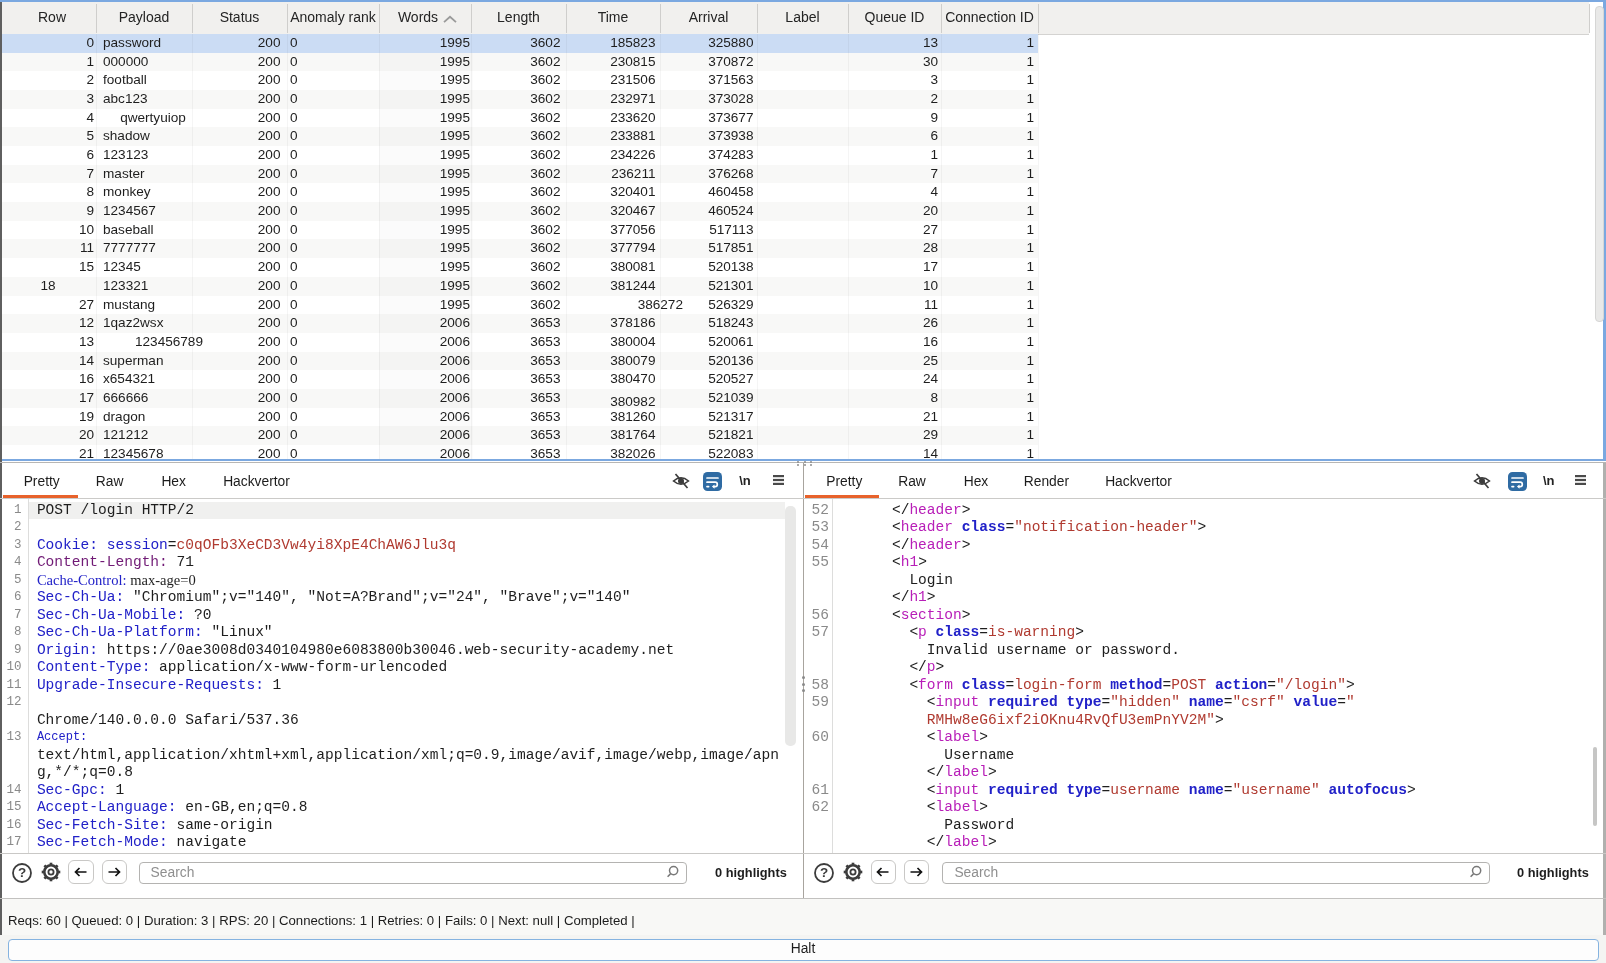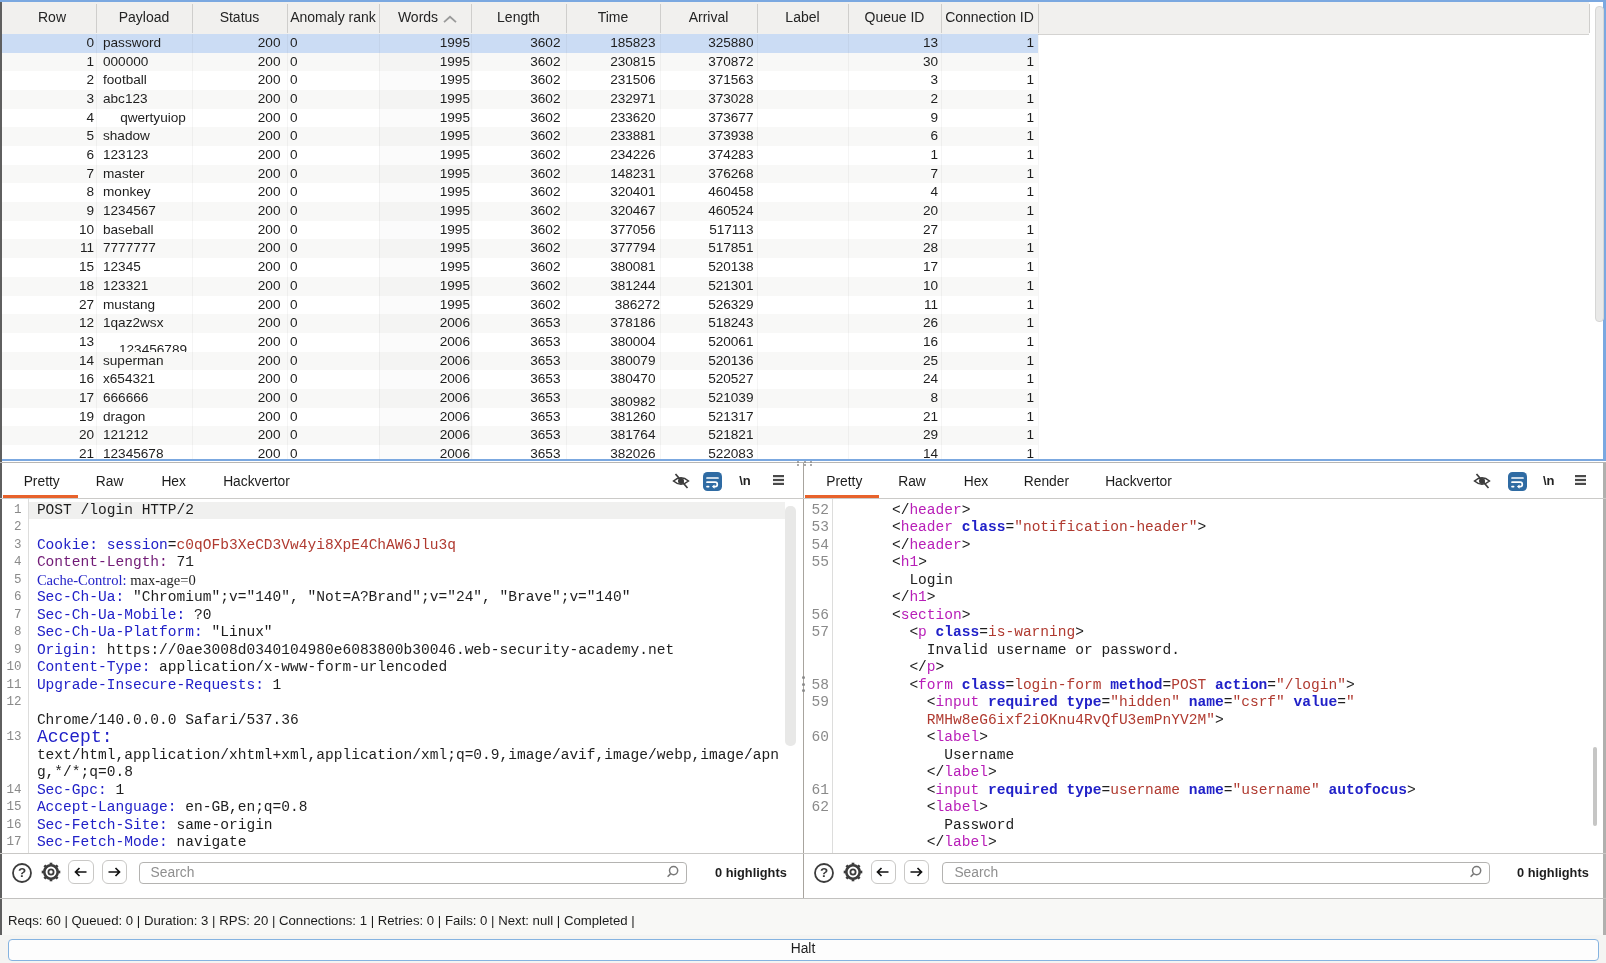--- a/index.html
+++ b/index.html
@@ -128,21 +128,21 @@
 <div style="position:absolute;left:932px;top:0;width:100px;height:18.68px;line-height:18.68px;text-align:right;white-space:nowrap">1</div>
 </div>
 <div style="position:absolute;left:2px;top:130.76px;width:1036px;height:18.68px;background:#f8f8f7;font-size:13.6px;color:#1e1e1e">
 <div style="position:absolute;left:377px;top:0;width:94px;height:18.68px;background:rgba(0,0,0,0.016)"></div>
 <div style="position:absolute;left:0px;top:0;width:92px;height:18.68px;line-height:18.68px;text-align:right;white-space:nowrap">7</div>
 <div style="position:absolute;left:101px;top:0;width:100px;height:18.68px;line-height:18.68px;text-align:left;white-space:nowrap">master</div>
 <div style="position:absolute;left:180px;top:0;width:98.5px;height:18.68px;line-height:18.68px;text-align:right;white-space:nowrap">200</div>
 <div style="position:absolute;left:288px;top:0;width:60px;height:18.68px;line-height:18.68px;text-align:left;white-space:nowrap">0</div>
 <div style="position:absolute;left:368px;top:0;width:100px;height:18.68px;line-height:18.68px;text-align:right;white-space:nowrap">1995</div>
 <div style="position:absolute;left:458.5px;top:0;width:100px;height:18.68px;line-height:18.68px;text-align:right;white-space:nowrap">3602</div>
-<div style="position:absolute;left:553.5px;top:0;width:100px;height:18.68px;line-height:18.68px;text-align:right;white-space:nowrap">148231</div>
+<div style="position:absolute;left:553.5px;top:0;width:100px;height:18.68px;line-height:18.68px;text-align:right;white-space:nowrap">236211</div>
 <div style="position:absolute;left:651.5px;top:0;width:100px;height:18.68px;line-height:18.68px;text-align:right;white-space:nowrap">376268</div>
 <div style="position:absolute;left:836px;top:0;width:100px;height:18.68px;line-height:18.68px;text-align:right;white-space:nowrap">7</div>
 <div style="position:absolute;left:932px;top:0;width:100px;height:18.68px;line-height:18.68px;text-align:right;white-space:nowrap">1</div>
 </div>
 <div style="position:absolute;left:2px;top:149.44px;width:1036px;height:18.68px;background:#ffffff;font-size:13.6px;color:#1e1e1e">
 <div style="position:absolute;left:377px;top:0;width:94px;height:18.68px;background:rgba(0,0,0,0.016)"></div>
 <div style="position:absolute;left:0px;top:0;width:92px;height:18.68px;line-height:18.68px;text-align:right;white-space:nowrap">8</div>
 <div style="position:absolute;left:101px;top:0;width:100px;height:18.68px;line-height:18.68px;text-align:left;white-space:nowrap">monkey</div>
 <div style="position:absolute;left:180px;top:0;width:98.5px;height:18.68px;line-height:18.68px;text-align:right;white-space:nowrap">200</div>
 <div style="position:absolute;left:288px;top:0;width:60px;height:18.68px;line-height:18.68px;text-align:left;white-space:nowrap">0</div>
@@ -200,61 +200,61 @@
 <div style="position:absolute;left:288px;top:0;width:60px;height:18.68px;line-height:18.68px;text-align:left;white-space:nowrap">0</div>
 <div style="position:absolute;left:368px;top:0;width:100px;height:18.68px;line-height:18.68px;text-align:right;white-space:nowrap">1995</div>
 <div style="position:absolute;left:458.5px;top:0;width:100px;height:18.68px;line-height:18.68px;text-align:right;white-space:nowrap">3602</div>
 <div style="position:absolute;left:553.5px;top:0;width:100px;height:18.68px;line-height:18.68px;text-align:right;white-space:nowrap">380081</div>
 <div style="position:absolute;left:651.5px;top:0;width:100px;height:18.68px;line-height:18.68px;text-align:right;white-space:nowrap">520138</div>
 <div style="position:absolute;left:836px;top:0;width:100px;height:18.68px;line-height:18.68px;text-align:right;white-space:nowrap">17</div>
 <div style="position:absolute;left:932px;top:0;width:100px;height:18.68px;line-height:18.68px;text-align:right;white-space:nowrap">1</div>
 </div>
 <div style="position:absolute;left:2px;top:242.84px;width:1036px;height:18.68px;background:#f8f8f7;font-size:13.6px;color:#1e1e1e">
 <div style="position:absolute;left:377px;top:0;width:94px;height:18.68px;background:rgba(0,0,0,0.016)"></div>
-<div style="position:absolute;left:0px;top:0;width:92px;height:18.68px;line-height:18.68px;text-align:right;white-space:nowrap">18</div>
+<div style="position:absolute;left:0px;top:0;width:92px;height:18.68px;line-height:18.68px;text-align:center;white-space:nowrap">18</div>
 <div style="position:absolute;left:101px;top:0;width:100px;height:18.68px;line-height:18.68px;text-align:left;white-space:nowrap">123321</div>
 <div style="position:absolute;left:180px;top:0;width:98.5px;height:18.68px;line-height:18.68px;text-align:right;white-space:nowrap">200</div>
 <div style="position:absolute;left:288px;top:0;width:60px;height:18.68px;line-height:18.68px;text-align:left;white-space:nowrap">0</div>
 <div style="position:absolute;left:368px;top:0;width:100px;height:18.68px;line-height:18.68px;text-align:right;white-space:nowrap">1995</div>
 <div style="position:absolute;left:458.5px;top:0;width:100px;height:18.68px;line-height:18.68px;text-align:right;white-space:nowrap">3602</div>
 <div style="position:absolute;left:553.5px;top:0;width:100px;height:18.68px;line-height:18.68px;text-align:right;white-space:nowrap">381244</div>
 <div style="position:absolute;left:651.5px;top:0;width:100px;height:18.68px;line-height:18.68px;text-align:right;white-space:nowrap">521301</div>
 <div style="position:absolute;left:836px;top:0;width:100px;height:18.68px;line-height:18.68px;text-align:right;white-space:nowrap">10</div>
 <div style="position:absolute;left:932px;top:0;width:100px;height:18.68px;line-height:18.68px;text-align:right;white-space:nowrap">1</div>
 </div>
 <div style="position:absolute;left:2px;top:261.52px;width:1036px;height:18.68px;background:#ffffff;font-size:13.6px;color:#1e1e1e">
 <div style="position:absolute;left:377px;top:0;width:94px;height:18.68px;background:rgba(0,0,0,0.016)"></div>
 <div style="position:absolute;left:0px;top:0;width:92px;height:18.68px;line-height:18.68px;text-align:right;white-space:nowrap">27</div>
 <div style="position:absolute;left:101px;top:0;width:100px;height:18.68px;line-height:18.68px;text-align:left;white-space:nowrap">mustang</div>
 <div style="position:absolute;left:180px;top:0;width:98.5px;height:18.68px;line-height:18.68px;text-align:right;white-space:nowrap">200</div>
 <div style="position:absolute;left:288px;top:0;width:60px;height:18.68px;line-height:18.68px;text-align:left;white-space:nowrap">0</div>
 <div style="position:absolute;left:368px;top:0;width:100px;height:18.68px;line-height:18.68px;text-align:right;white-space:nowrap">1995</div>
 <div style="position:absolute;left:458.5px;top:0;width:100px;height:18.68px;line-height:18.68px;text-align:right;white-space:nowrap">3602</div>
-<div style="position:absolute;left:558px;top:0;width:100px;height:18.68px;line-height:18.68px;text-align:right;white-space:nowrap">386272</div>
+<div style="position:absolute;left:581px;top:0;width:100px;height:18.68px;line-height:18.68px;text-align:right;white-space:nowrap">386272</div>
 <div style="position:absolute;left:651.5px;top:0;width:100px;height:18.68px;line-height:18.68px;text-align:right;white-space:nowrap">526329</div>
 <div style="position:absolute;left:836px;top:0;width:100px;height:18.68px;line-height:18.68px;text-align:right;white-space:nowrap">11</div>
 <div style="position:absolute;left:932px;top:0;width:100px;height:18.68px;line-height:18.68px;text-align:right;white-space:nowrap">1</div>
 </div>
 <div style="position:absolute;left:2px;top:280.20px;width:1036px;height:18.68px;background:#f8f8f7;font-size:13.6px;color:#1e1e1e">
 <div style="position:absolute;left:377px;top:0;width:94px;height:18.68px;background:rgba(0,0,0,0.016)"></div>
 <div style="position:absolute;left:0px;top:0;width:92px;height:18.68px;line-height:18.68px;text-align:right;white-space:nowrap">12</div>
 <div style="position:absolute;left:101px;top:0;width:100px;height:18.68px;line-height:18.68px;text-align:left;white-space:nowrap">1qaz2wsx</div>
 <div style="position:absolute;left:180px;top:0;width:98.5px;height:18.68px;line-height:18.68px;text-align:right;white-space:nowrap">200</div>
 <div style="position:absolute;left:288px;top:0;width:60px;height:18.68px;line-height:18.68px;text-align:left;white-space:nowrap">0</div>
 <div style="position:absolute;left:368px;top:0;width:100px;height:18.68px;line-height:18.68px;text-align:right;white-space:nowrap">2006</div>
 <div style="position:absolute;left:458.5px;top:0;width:100px;height:18.68px;line-height:18.68px;text-align:right;white-space:nowrap">3653</div>
 <div style="position:absolute;left:553.5px;top:0;width:100px;height:18.68px;line-height:18.68px;text-align:right;white-space:nowrap">378186</div>
 <div style="position:absolute;left:651.5px;top:0;width:100px;height:18.68px;line-height:18.68px;text-align:right;white-space:nowrap">518243</div>
 <div style="position:absolute;left:836px;top:0;width:100px;height:18.68px;line-height:18.68px;text-align:right;white-space:nowrap">26</div>
 <div style="position:absolute;left:932px;top:0;width:100px;height:18.68px;line-height:18.68px;text-align:right;white-space:nowrap">1</div>
 </div>
 <div style="position:absolute;left:2px;top:298.88px;width:1036px;height:18.68px;background:#ffffff;font-size:13.6px;color:#1e1e1e">
 <div style="position:absolute;left:377px;top:0;width:94px;height:18.68px;background:rgba(0,0,0,0.016)"></div>
 <div style="position:absolute;left:0px;top:0;width:92px;height:18.68px;line-height:18.68px;text-align:right;white-space:nowrap">13</div>
-<div style="position:absolute;left:101px;top:8px;width:100px;height:18.68px;line-height:18.68px;text-align:center;white-space:nowrap">123456789</div>
+<div style="position:absolute;left:101px;top:0;width:100px;height:18.68px;line-height:18.68px;text-align:right;white-space:nowrap">123456789</div>
 <div style="position:absolute;left:180px;top:0;width:98.5px;height:18.68px;line-height:18.68px;text-align:right;white-space:nowrap">200</div>
 <div style="position:absolute;left:288px;top:0;width:60px;height:18.68px;line-height:18.68px;text-align:left;white-space:nowrap">0</div>
 <div style="position:absolute;left:368px;top:0;width:100px;height:18.68px;line-height:18.68px;text-align:right;white-space:nowrap">2006</div>
 <div style="position:absolute;left:458.5px;top:0;width:100px;height:18.68px;line-height:18.68px;text-align:right;white-space:nowrap">3653</div>
 <div style="position:absolute;left:553.5px;top:0;width:100px;height:18.68px;line-height:18.68px;text-align:right;white-space:nowrap">380004</div>
 <div style="position:absolute;left:651.5px;top:0;width:100px;height:18.68px;line-height:18.68px;text-align:right;white-space:nowrap">520061</div>
 <div style="position:absolute;left:836px;top:0;width:100px;height:18.68px;line-height:18.68px;text-align:right;white-space:nowrap">16</div>
 <div style="position:absolute;left:932px;top:0;width:100px;height:18.68px;line-height:18.68px;text-align:right;white-space:nowrap">1</div>
 </div>
 <div style="position:absolute;left:2px;top:317.56px;width:1036px;height:18.68px;background:#f8f8f7;font-size:13.6px;color:#1e1e1e">
@@ -430,21 +430,21 @@
 <div style="position:absolute;left:36.9px;top:125.30px;height:17.5px;line-height:17.5px;font-family:'Liberation Mono',monospace;font-size:14.55px;white-space:pre;color:#1e1e1e"><span style="color:#2121c8;">Sec-Ch-Ua-Platform:</span> "Linux"</div>
 <div style="position:absolute;left:-38.5px;top:142.80px;width:60px;height:17.5px;line-height:17.5px;text-align:right;font-family:'Liberation Mono',monospace;font-size:12.5px;color:#8a8a8a">9</div>
 <div style="position:absolute;left:36.9px;top:142.80px;height:17.5px;line-height:17.5px;font-family:'Liberation Mono',monospace;font-size:14.55px;white-space:pre;color:#1e1e1e"><span style="color:#2121c8;">Origin:</span> https://0ae3008d0340104980e6083800b30046.web-security-academy.net</div>
 <div style="position:absolute;left:-38.5px;top:160.30px;width:60px;height:17.5px;line-height:17.5px;text-align:right;font-family:'Liberation Mono',monospace;font-size:12.5px;color:#8a8a8a">10</div>
 <div style="position:absolute;left:36.9px;top:160.30px;height:17.5px;line-height:17.5px;font-family:'Liberation Mono',monospace;font-size:14.55px;white-space:pre;color:#1e1e1e"><span style="color:#2121c8;">Content-Type:</span> application/x-www-form-urlencoded</div>
 <div style="position:absolute;left:-38.5px;top:177.80px;width:60px;height:17.5px;line-height:17.5px;text-align:right;font-family:'Liberation Mono',monospace;font-size:12.5px;color:#8a8a8a">11</div>
 <div style="position:absolute;left:36.9px;top:177.80px;height:17.5px;line-height:17.5px;font-family:'Liberation Mono',monospace;font-size:14.55px;white-space:pre;color:#1e1e1e"><span style="color:#2121c8;">Upgrade-Insecure-Requests:</span> 1</div>
 <div style="position:absolute;left:-38.5px;top:195.30px;width:60px;height:17.5px;line-height:17.5px;text-align:right;font-family:'Liberation Mono',monospace;font-size:12.5px;color:#8a8a8a">12</div>
 <div style="position:absolute;left:36.9px;top:212.80px;height:17.5px;line-height:17.5px;font-family:'Liberation Mono',monospace;font-size:14.55px;white-space:pre;color:#1e1e1e">Chrome/140.0.0.0 Safari/537.36</div>
 <div style="position:absolute;left:-38.5px;top:230.30px;width:60px;height:17.5px;line-height:17.5px;text-align:right;font-family:'Liberation Mono',monospace;font-size:12.5px;color:#8a8a8a">13</div>
-<div style="position:absolute;left:36.9px;top:230.30px;height:17.5px;line-height:17.5px;font-family:'Liberation Mono',monospace;font-size:18px;white-space:pre;color:#1e1e1e"><span style="color:#2121c8;">Accept:</span></div>
+<div style="position:absolute;left:36.9px;top:230.30px;height:17.5px;line-height:17.5px;font-family:'Liberation Mono',monospace;font-size:12px;white-space:pre;color:#1e1e1e"><span style="color:#2121c8;">Accept:</span></div>
 <div style="position:absolute;left:36.9px;top:247.80px;height:17.5px;line-height:17.5px;font-family:'Liberation Mono',monospace;font-size:14.55px;white-space:pre;color:#1e1e1e">text/html,application/xhtml+xml,application/xml;q=0.9,image/avif,image/webp,image/apn</div>
 <div style="position:absolute;left:36.9px;top:265.30px;height:17.5px;line-height:17.5px;font-family:'Liberation Mono',monospace;font-size:14.55px;white-space:pre;color:#1e1e1e">g,*/*;q=0.8</div>
 <div style="position:absolute;left:-38.5px;top:282.80px;width:60px;height:17.5px;line-height:17.5px;text-align:right;font-family:'Liberation Mono',monospace;font-size:12.5px;color:#8a8a8a">14</div>
 <div style="position:absolute;left:36.9px;top:282.80px;height:17.5px;line-height:17.5px;font-family:'Liberation Mono',monospace;font-size:14.55px;white-space:pre;color:#1e1e1e"><span style="color:#2121c8;">Sec-Gpc:</span> 1</div>
 <div style="position:absolute;left:-38.5px;top:300.30px;width:60px;height:17.5px;line-height:17.5px;text-align:right;font-family:'Liberation Mono',monospace;font-size:12.5px;color:#8a8a8a">15</div>
 <div style="position:absolute;left:36.9px;top:300.30px;height:17.5px;line-height:17.5px;font-family:'Liberation Mono',monospace;font-size:14.55px;white-space:pre;color:#1e1e1e"><span style="color:#2121c8;">Accept-Language:</span> en-GB,en;q=0.8</div>
 <div style="position:absolute;left:-38.5px;top:317.80px;width:60px;height:17.5px;line-height:17.5px;text-align:right;font-family:'Liberation Mono',monospace;font-size:12.5px;color:#8a8a8a">16</div>
 <div style="position:absolute;left:36.9px;top:317.80px;height:17.5px;line-height:17.5px;font-family:'Liberation Mono',monospace;font-size:14.55px;white-space:pre;color:#1e1e1e"><span style="color:#2121c8;">Sec-Fetch-Site:</span> same-origin</div>
 <div style="position:absolute;left:-38.5px;top:335.30px;width:60px;height:17.5px;line-height:17.5px;text-align:right;font-family:'Liberation Mono',monospace;font-size:12.5px;color:#8a8a8a">17</div>
 <div style="position:absolute;left:36.9px;top:335.30px;height:17.5px;line-height:17.5px;font-family:'Liberation Mono',monospace;font-size:14.55px;white-space:pre;color:#1e1e1e"><span style="color:#2121c8;">Sec-Fetch-Mode:</span> navigate</div>

